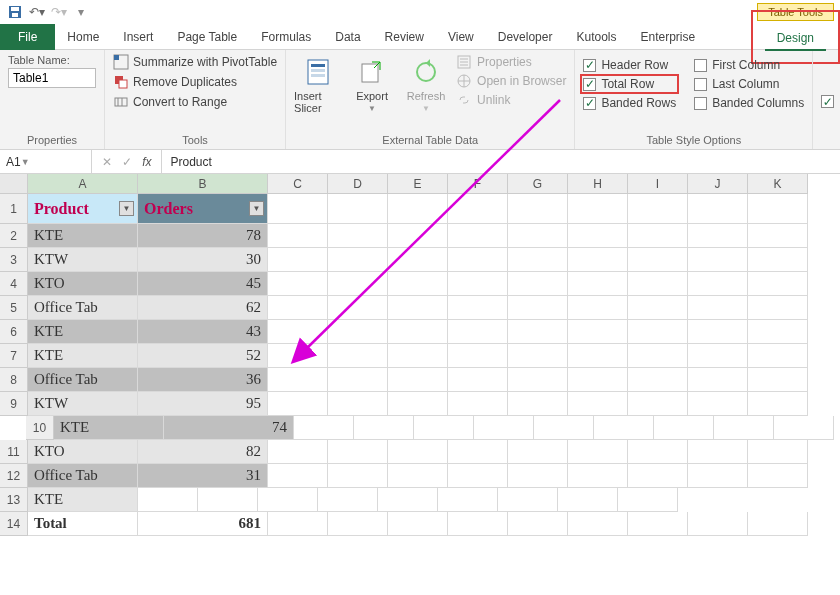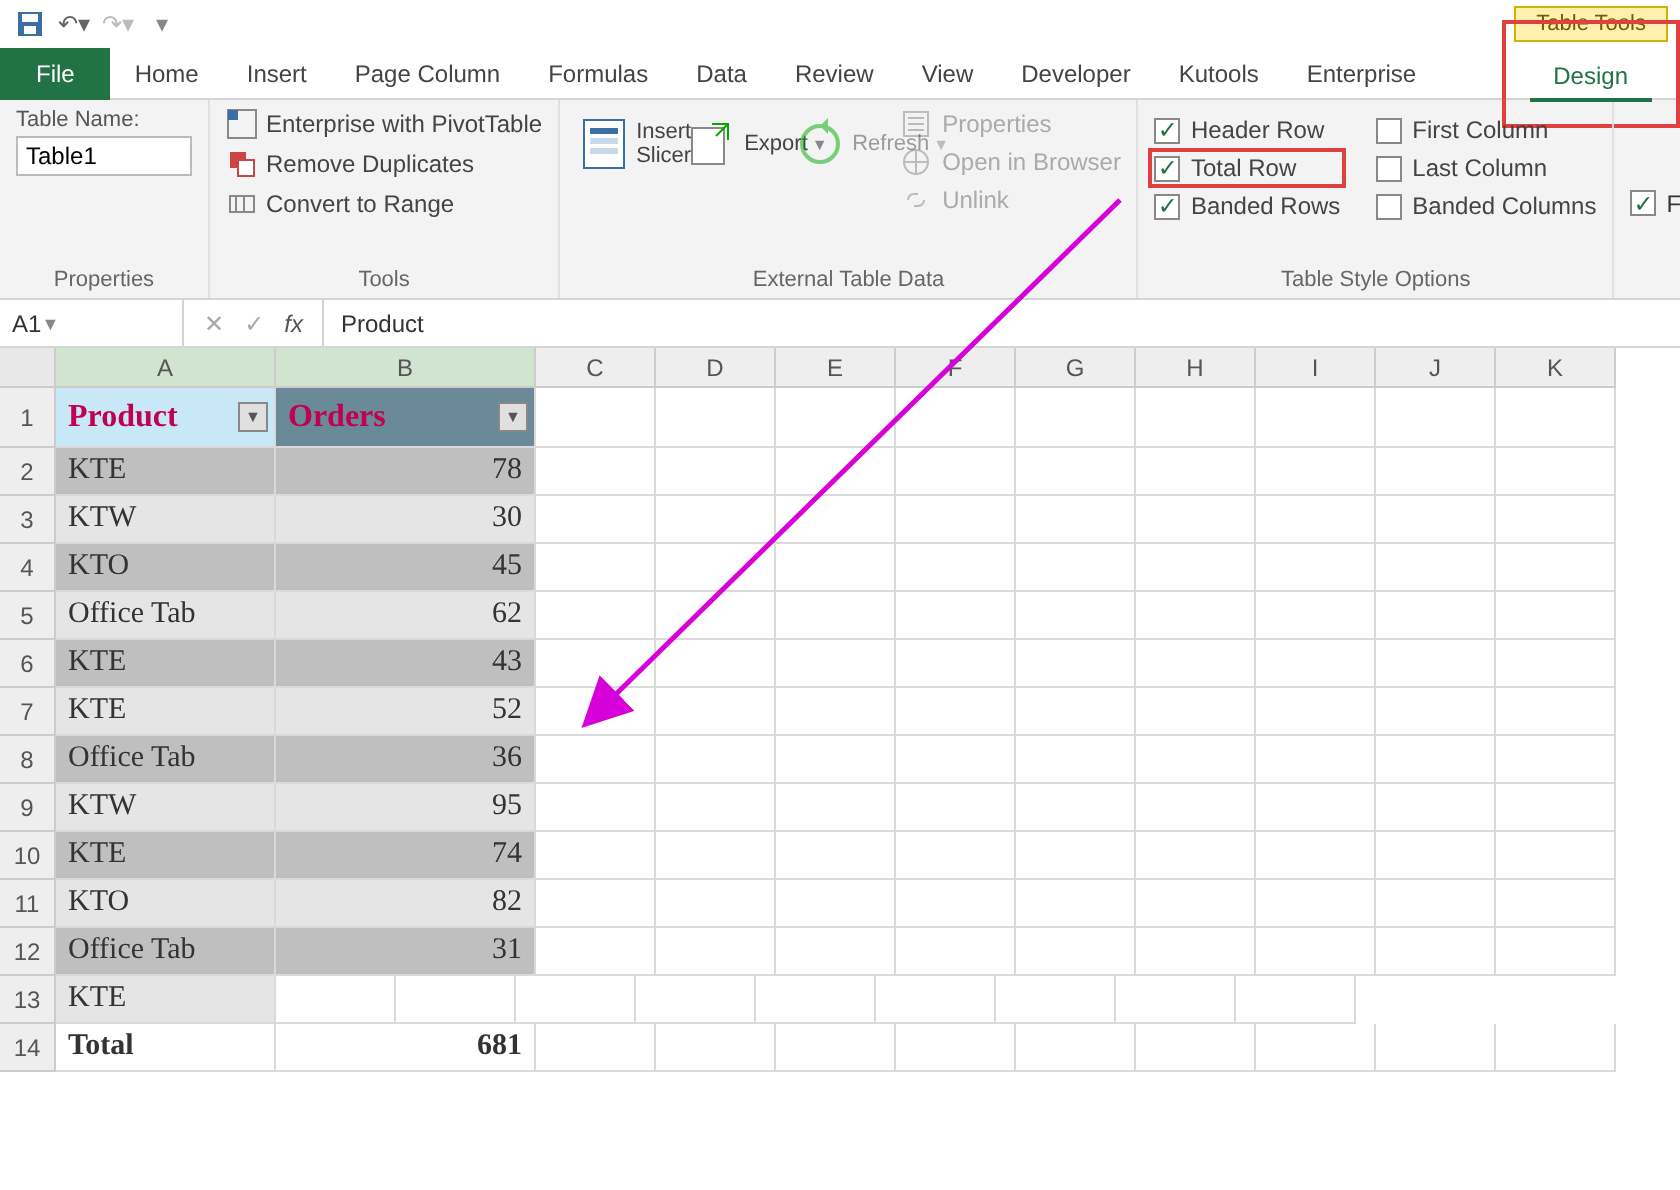--- a/index.html
+++ b/index.html
@@ -25,21 +25,21 @@
 .group-label { text-align: center; font-size: 11px; color: #666; padding: 2px 0 3px; }
 
 .name-box { display: flex; flex-direction: column; gap: 2px; }
 .name-box label { font-size: 11px; color: #555; }
 .name-box input { width: 88px; border: 1px solid #bbb; padding: 2px 4px; font-size: 12px; }
 .resize-btn { display: flex; gap: 4px; align-items: center; cursor: pointer; font-size: 12px; color: #444; padding: 2px 0; }
 
 .tools-col { display: flex; flex-direction: column; gap: 4px; font-size: 12px; }
 .tools-col .item { display: flex; align-items: center; gap: 4px; cursor: pointer; color: #444; white-space: nowrap; }
 
-.big-btn { display: flex; flex-direction: row; align-items: center; gap: 2px; cursor: pointer; width: 48px; color: #444; font-size: 11px; padding-top: 2px; }
+.big-btn { display: flex; flex-direction: column; align-items: center; gap: 2px; cursor: pointer; width: 48px; color: #444; font-size: 11px; padding-top: 2px; }
 .big-btn .ico { width: 32px; height: 32px; display: flex; align-items: center; justify-content: center; }
 
 .etd-col { display: flex; flex-direction: column; gap: 3px; font-size: 12px; }
 .etd-col .item { display: flex; align-items: center; gap: 5px; white-space: nowrap; }
 .etd-col .item.disabled { color: #aaa; }
 
 .checks { display: grid; grid-template-columns: auto auto; gap: 5px 18px; font-size: 12px; padding-top: 4px; }
 .chk { display: flex; align-items: center; gap: 5px; cursor: pointer; color: #444; white-space: nowrap; }
 .chk .box { width: 13px; height: 13px; border: 1px solid #888; display: flex; align-items: center; justify-content: center; background: #fff; }
 .chk .box.checked { color: #217346; }
@@ -91,21 +91,21 @@
   <span class="icon" style="color:#bbb">↷▾</span>
   <span class="icon" style="color:#888">▾</span>
   <div class="spacer"></div>
   <div class="table-tools">Table Tools</div>
 </div>
 
 <div class="tabs">
   <div class="tab file">File</div>
   <div class="tab">Home</div>
   <div class="tab">Insert</div>
-  <div class="tab">Page Column</div>
+  <div class="tab">Page Table</div>
   <div class="tab">Formulas</div>
   <div class="tab">Data</div>
   <div class="tab">Review</div>
   <div class="tab">View</div>
   <div class="tab">Developer</div>
   <div class="tab">Kutools</div>
   <div class="tab">Enterprise</div>
   <div class="spacer"></div>
   <div class="design-box">
       <div class="tab design">Design</div>
@@ -125,21 +125,21 @@
   </div>
 
   <div class="group">
     <div class="group-content">
       <div class="tools-col">
         <div class="item">
             <svg class="ico-svg" viewBox="0 0 16 16">
               <rect x="1" y="1" width="14" height="14" fill="none" stroke="#888"></rect>
               <rect x="1" y="1" width="5" height="5" fill="#3a6ea5"></rect>
             </svg>
-            <span>Enterprise with PivotTable</span>
+            <span>Summarize with PivotTable</span>
           </div>
         <div class="item">
             <svg class="ico-svg" viewBox="0 0 16 16">
               <rect x="2" y="2" width="8" height="8" fill="#c44"></rect>
               <rect x="6" y="6" width="8" height="8" fill="#fff" stroke="#c44"></rect>
             </svg>
             <span>Remove Duplicates</span>
           </div>
         <div class="item">
             <svg class="ico-svg" viewBox="0 0 16 16">
@@ -400,21 +400,21 @@
         <div class="cell" style="width: 60px; height: 24px;"></div>
         <div class="cell" style="width: 60px; height: 24px;"></div>
         <div class="cell" style="width: 60px; height: 24px;"></div>
         <div class="cell" style="width: 60px; height: 24px;"></div>
         <div class="cell" style="width: 60px; height: 24px;"></div>
         <div class="cell" style="width: 60px; height: 24px;"></div>
         <div class="cell" style="width: 60px; height: 24px;"></div>
         <div class="cell" style="width: 60px; height: 24px;"></div>
       </div>
       <div class="row">
-        <div class="rh" style="height: 24px;">10</div>
+        <div class="rh" style="height: 24px; margin-left: 26px;">10</div>
         <div class="cell band0" style="width: 110px; height: 24px;">KTE</div>
         <div class="cell band0 right" style="width: 130px; height: 24px;">74</div>
         <div class="cell" style="width: 60px; height: 24px;"></div>
         <div class="cell" style="width: 60px; height: 24px;"></div>
         <div class="cell" style="width: 60px; height: 24px;"></div>
         <div class="cell" style="width: 60px; height: 24px;"></div>
         <div class="cell" style="width: 60px; height: 24px;"></div>
         <div class="cell" style="width: 60px; height: 24px;"></div>
         <div class="cell" style="width: 60px; height: 24px;"></div>
         <div class="cell" style="width: 60px; height: 24px;"></div>

